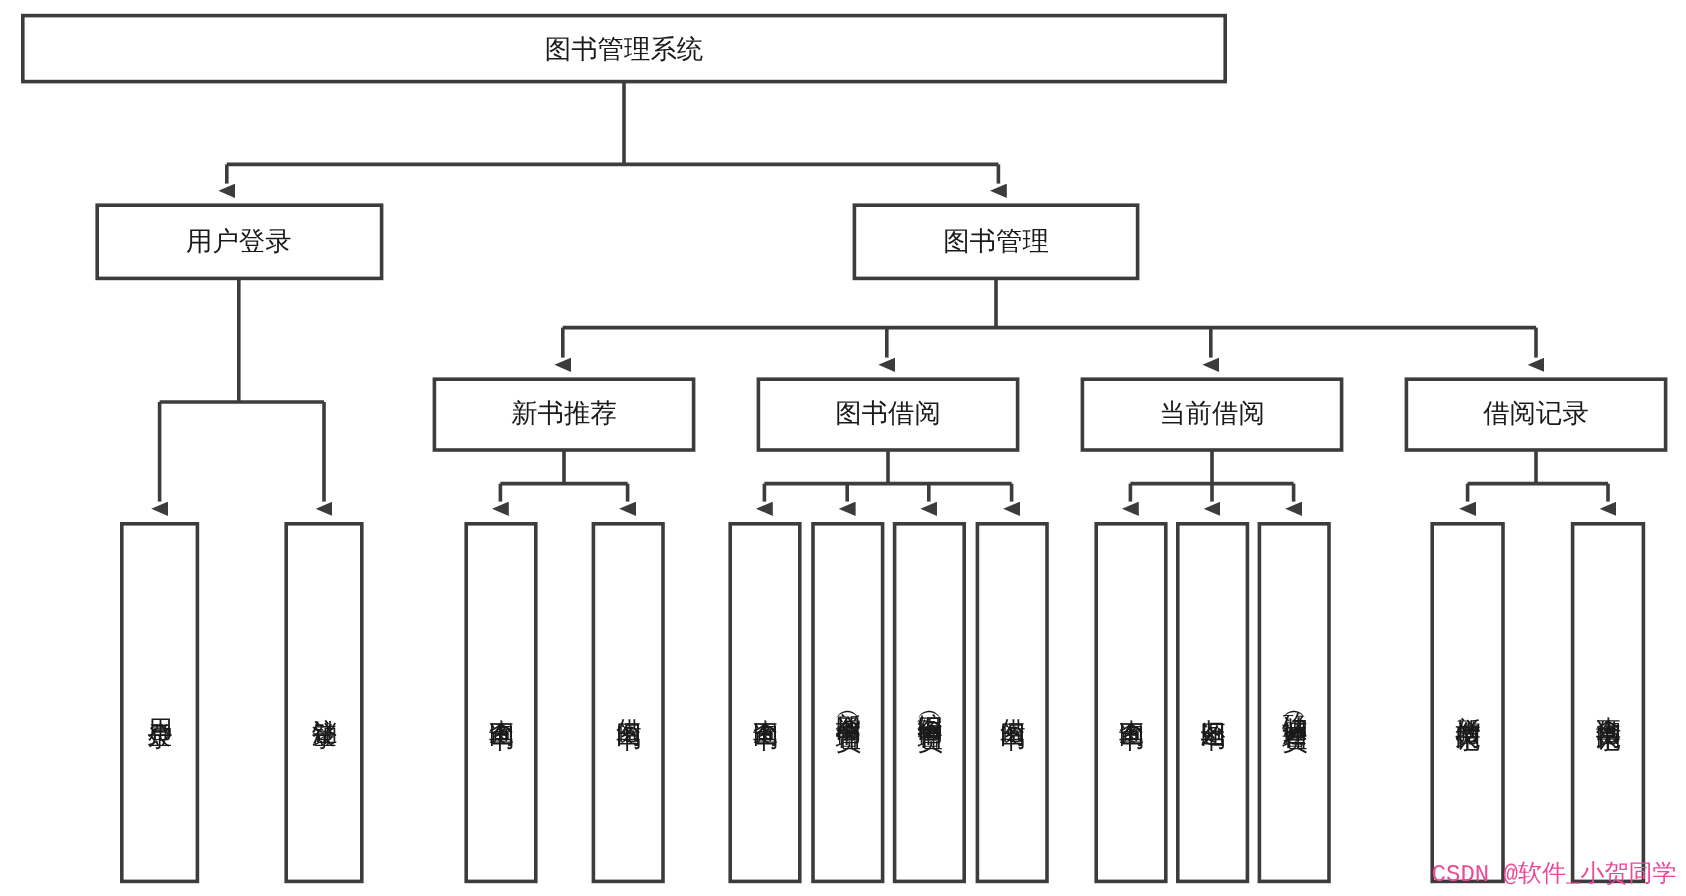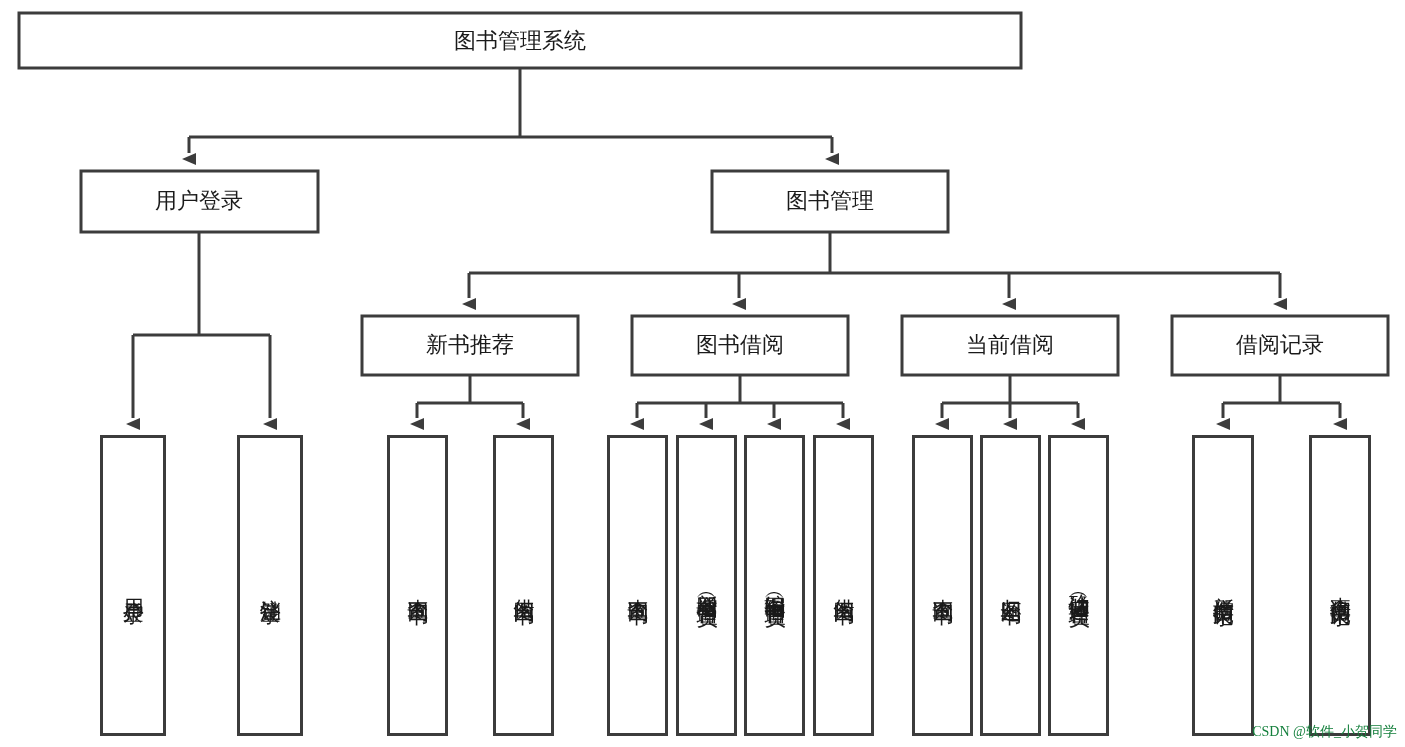--- a/index.html
+++ b/index.html
@@ -31,24 +31,24 @@
     box-sizing:border-box;
     border:3px solid #3c3c3c;
     background:#ffffff;
     display:flex;
     align-items:center;
     justify-content:center;
   }
   .watermark{
     position:absolute;
     right:8px;bottom:6px;
-    font-size:14px;
-    color:#15803d;
+    font-size:20px;
+    color:#ec4899;
     white-space:nowrap;
-    font-family:Liberation Serif, serif;
+    font-family:Liberation Mono, monospace;
   }
 </style>
 </head>
 <body>
 
 <svg id="canvas" viewBox="0 0 1405 747">
   <defs>
     <marker id="ah" markerWidth="12" markerHeight="14" refX="0" refY="7" orient="auto" markerUnits="userSpaceOnUse">
       <path d="M0,0 L12,0 L6,14 Z" class="arrow-head"></path>
     </marker>

